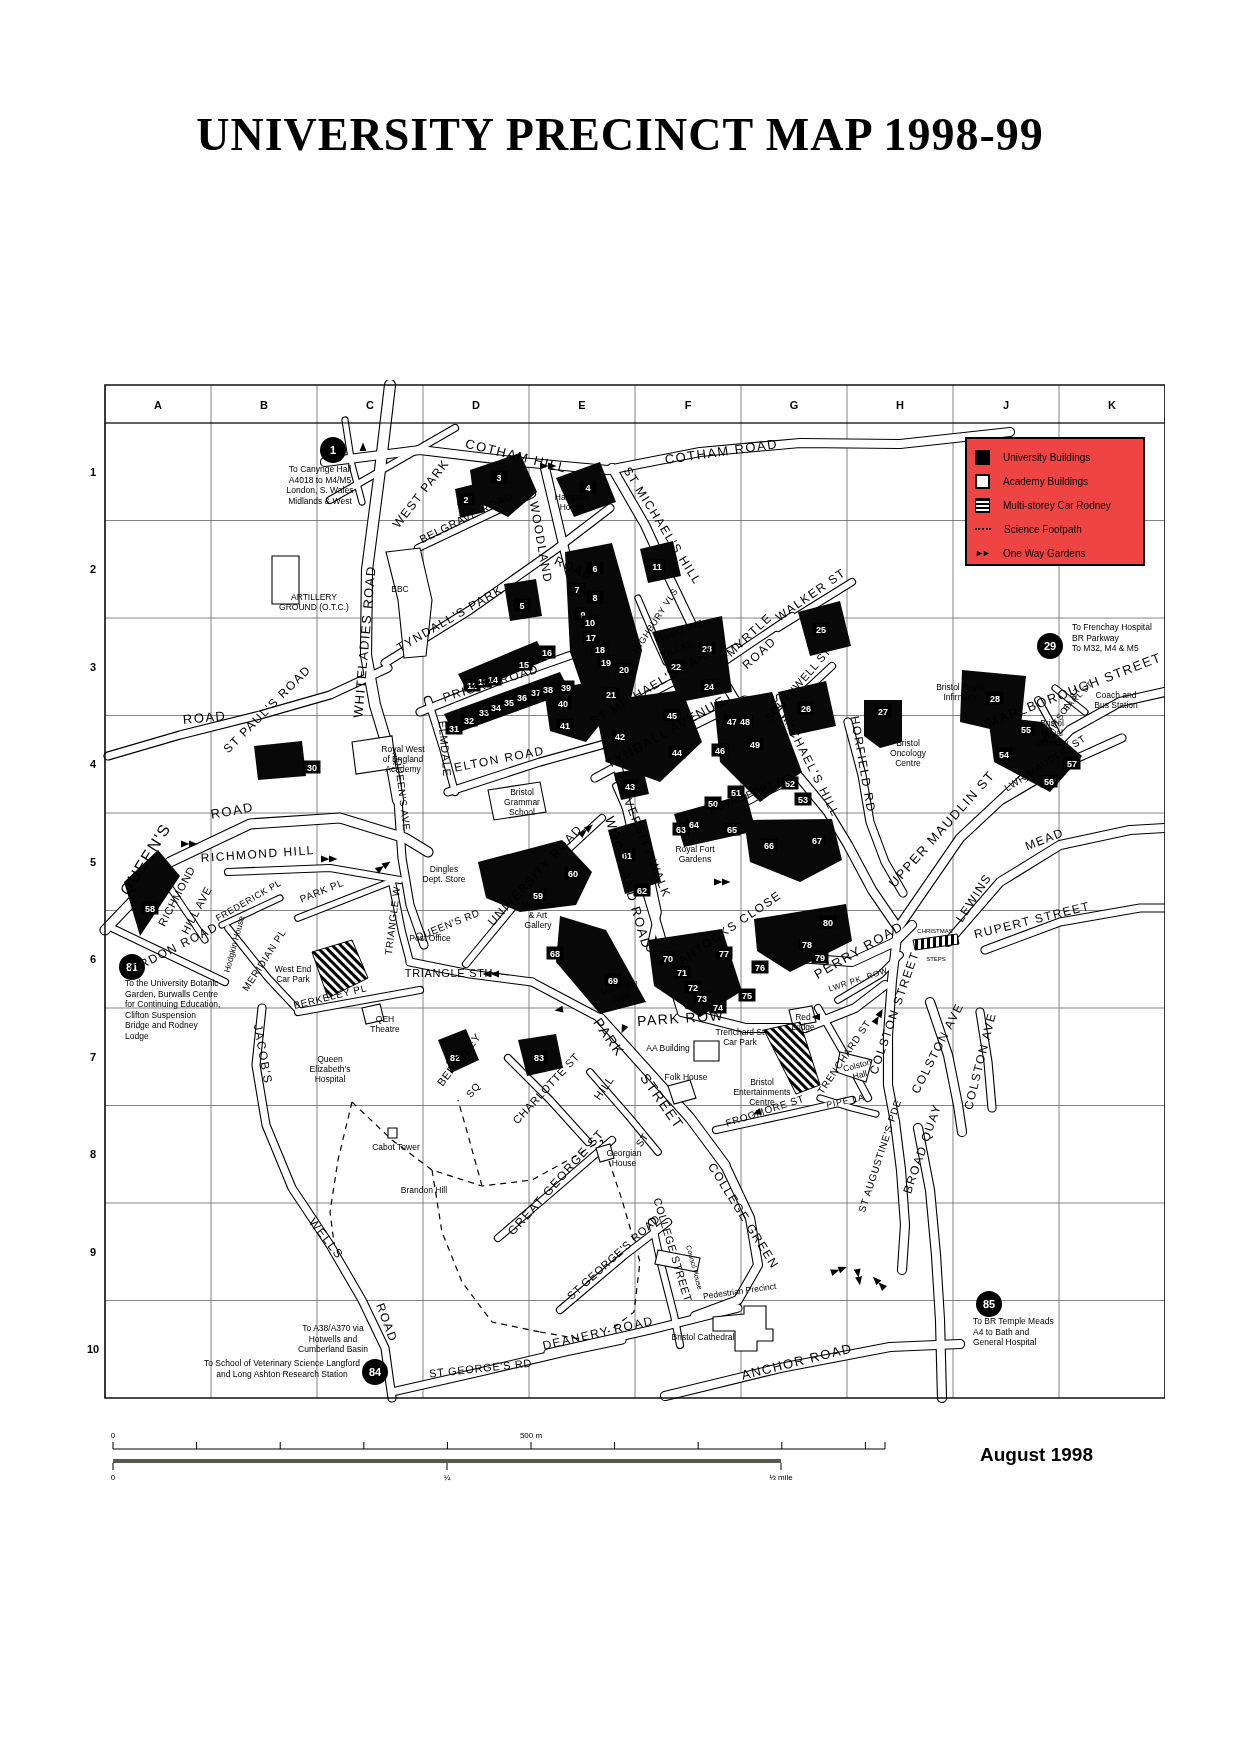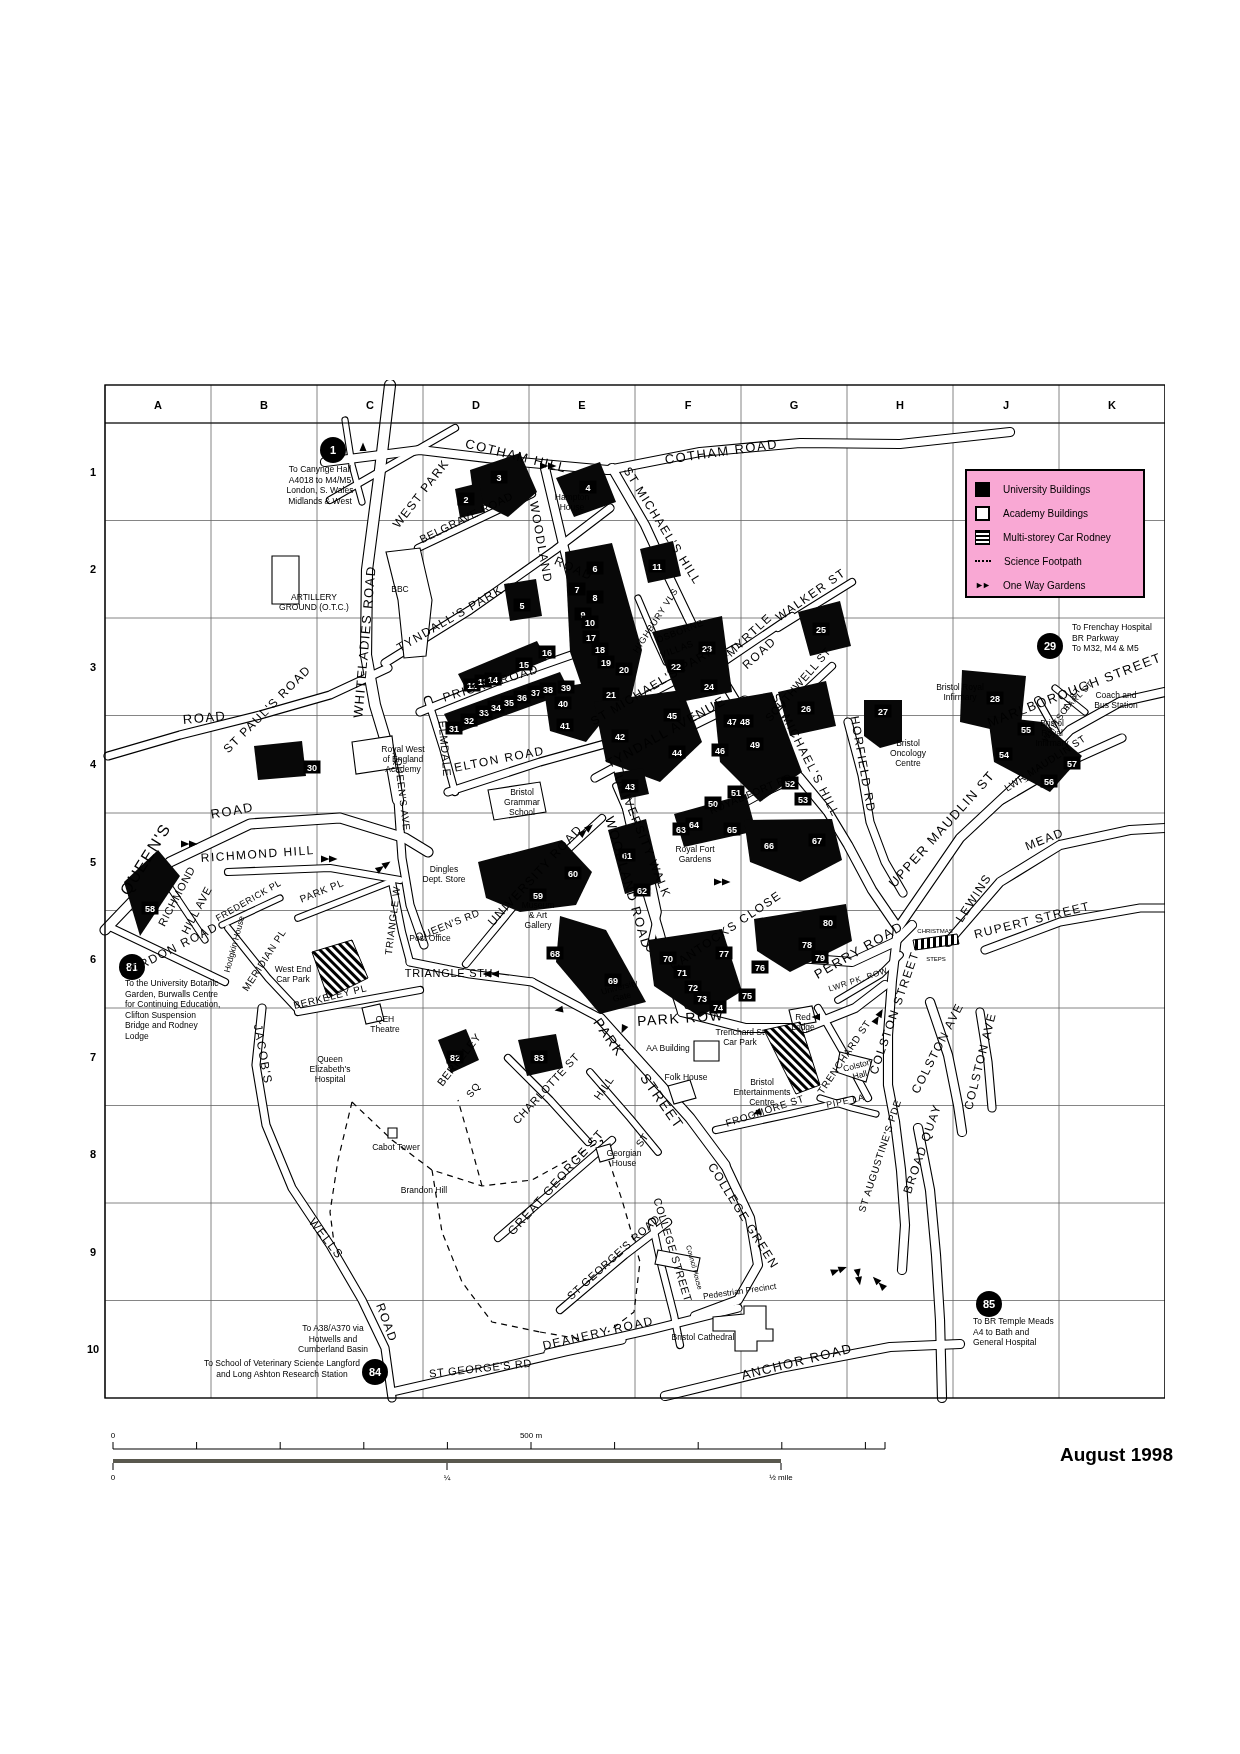--- a/index.html
+++ b/index.html
@@ -1,37 +1,38 @@
 <!DOCTYPE html>
 <html><head>
 <meta charset="utf-8">
 <style>
   html,body{margin:0;padding:0;background:#e8e8e8;}
   .page{position:relative;width:1240px;height:1754px;background:#ffffff;overflow:hidden;
         font-family:"Liberation Sans",sans-serif;color:#000;}
   .page-title{position:absolute;left:0;top:108px;width:100%;margin:0;text-align:center;
         font-family:"Liberation Serif",serif;font-weight:bold;font-size:46px;letter-spacing:1px;}
   #map-svg{position:absolute;left:85px;top:380px;}
-  .legend{position:absolute;left:965px;top:437px;width:180px;height:129px;background:#f9a8d4;
-        border:2px solid #000;z-index:5;box-sizing:border-box;padding:6px 0 0 8px;margin-top:32px;}
+  .legend{position:absolute;left:965px;top:437px;width:180px;height:129px;background:#ef4444;
+        border:2px solid #000;z-index:5;box-sizing:border-box;padding:6px 0 0 8px;}
   .legend-row{display:flex;align-items:center;height:24px;}
   .sw{width:15px;height:15px;margin-right:13px;flex:0 0 auto;box-sizing:border-box;}
   .sw-filled{background:#000;}
   .sw-outline{background:#fff;border:2px solid #000;}
   .sw-striped{background:repeating-linear-gradient(180deg,#000 0 2px,#fff 2px 4px);border:1px solid #000;}
   .sw-dash{height:0;border-top:2px dotted #000;width:16px;margin-top:0;}
   .sw-arrows{font-size:9px;letter-spacing:-2px;line-height:15px;border:none;background:none;}
   .legend-label{font-size:10px;}
-  .august{position:absolute;left:1060px;top:1444px;width:160px;font-weight:bold;font-size:19px;}
+  .august{position:absolute;left:980px;top:1444px;width:160px;font-weight:bold;font-size:19px;}
   svg text{font-family:"Liberation Sans",sans-serif;}
 </style>
 </head>
 <body>
 
 <div class="page">
+  <h1 class="page-title">UNIVERSITY PRECINCT MAP 1998-99</h1>
 
   <svg id="map-svg" width="1080" height="1110" viewBox="85 380 1080 1110">
       <defs>
         <pattern id="cpD" width="6" height="6" patternUnits="userSpaceOnUse" patternTransform="rotate(45)">
           <rect x="0" y="0" width="6" height="3" fill="#000"></rect>
           <rect x="0" y="3" width="6" height="3" fill="#fff"></rect>
         </pattern>
         <pattern id="cpV" width="6" height="6" patternUnits="userSpaceOnUse" patternTransform="rotate(90)">
           <rect x="0" y="0" width="6" height="3" fill="#000"></rect>
           <rect x="0" y="3" width="6" height="3" fill="#fff"></rect>

